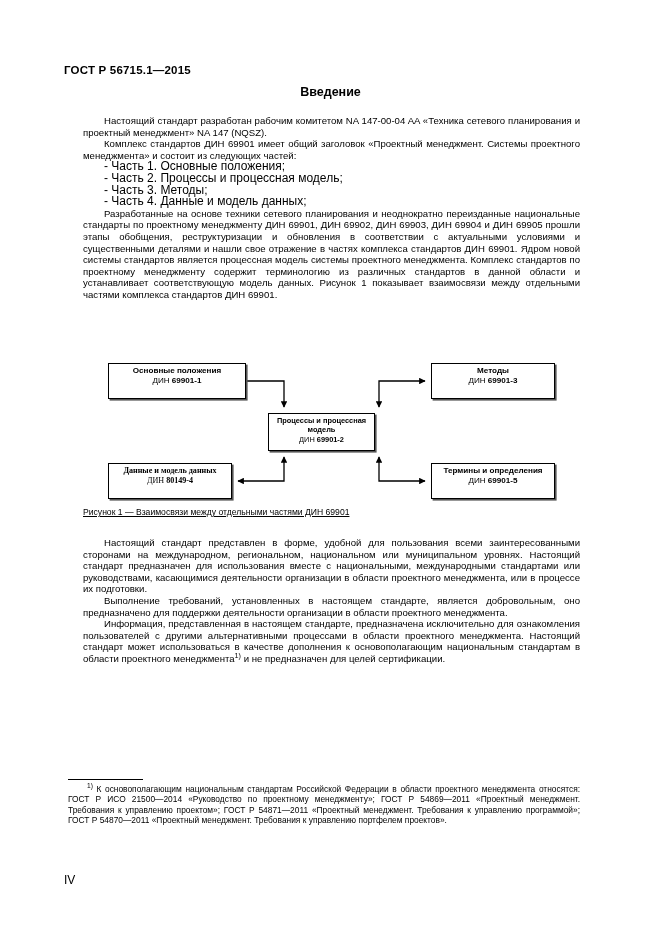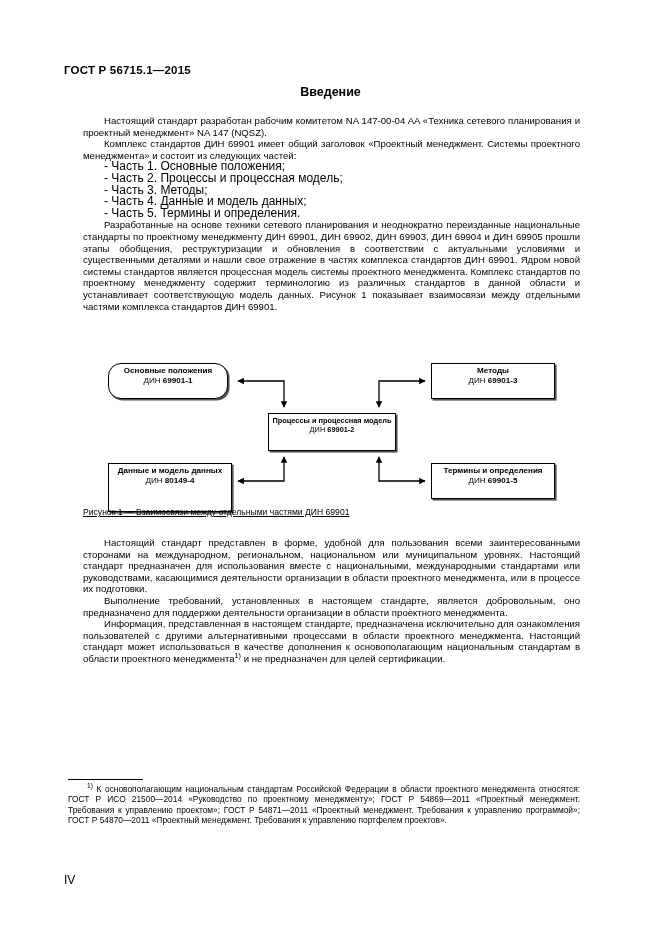--- a/index.html
+++ b/index.html
@@ -103,24 +103,24 @@
     font-weight: bold;
     white-space: nowrap;
   }
   .fig-box .bx-code {
     display: block;
     font-weight: normal;
   }
   .fig-box .bx-code b {
     font-weight: bold;
   }
-  #box-basics   { left: 25px;  top: 6px;   width: 120px; height: 36px; border-radius: 13px; }
+  #box-basics   { left: 25px;  top: 6px;   width: 138px; height: 36px; }
   #box-methods  { left: 348px; top: 6px;   width: 124px; height: 36px; }
-  #box-center   { left: 185px; top: 56px;  width: 128px; height: 38px; font-size: 7.4px; line-height: 9.4px; }
-  #box-data     { left: 25px;  top: 106px; width: 124px; height: 49px; }
+  #box-center   { left: 185px; top: 56px;  width: 107px; height: 38px; font-size: 7.4px; line-height: 9.4px; }
+  #box-data     { left: 25px;  top: 106px; width: 124px; height: 36px; font-family: Liberation Serif, serif; }
   #box-terms    { left: 348px; top: 106px; width: 124px; height: 36px; }
   .fig-svg {
     position: absolute;
     left: 0;
     top: 0;
     width: 497px;
     height: 148px;
     overflow: visible;
   }
   .fig-caption {
@@ -192,21 +192,20 @@
   <div class="section-title">Введение</div>
 
   <div class="body-col">
     <p>Настоящий стандарт разработан рабочим комитетом NA 147-00-04 AA «Техника сетевого планирования и проектный менеджмент» NA 147 (NQSZ).</p>
     <p>Комплекс стандартов ДИН 69901 имеет общий заголовок «Проектный менеджмент. Системы проектного менеджмента» и состоит из следующих частей:</p>
     <ul class="list-block">
       <li>- Часть 1. Основные положения;</li>
       <li>- Часть 2. Процессы и процессная модель;</li>
       <li>- Часть 3. Методы;</li>
       <li>- Часть 4. Данные и модель данных;</li>
-      <li>- Часть 5. Термины и определения.</li>
     </ul>
     <p>Разработанные на основе техники сетевого планирования и неоднократно переизданные национальные стандарты по проектному менеджменту ДИН 69901, ДИН 69902, ДИН 69903, ДИН 69904 и ДИН 69905 прошли этапы обобщения, реструктуризации и обновления в соответствии с актуальными условиями и существенными деталями и нашли свое отражение в частях комплекса стандартов ДИН 69901. Ядром новой системы стандартов является процессная модель системы проектного менеджмента. Комплекс стандартов по проектному менеджменту содержит терминологию из различных стандартов в данной области и устанавливает соответствующую модель данных. Рисунок 1 показывает взаимосвязи между отдельными частями комплекса стандартов ДИН 69901.</p>
   </div>
 
   <div class="figure">
     <div class="fig-canvas">
 
       <svg class="fig-svg" viewBox="0 0 497 148">
         <defs>
           <marker id="ah" viewBox="0 0 10 10" refX="9" refY="5" markerWidth="5" markerHeight="5" orient="auto-start-reverse">

